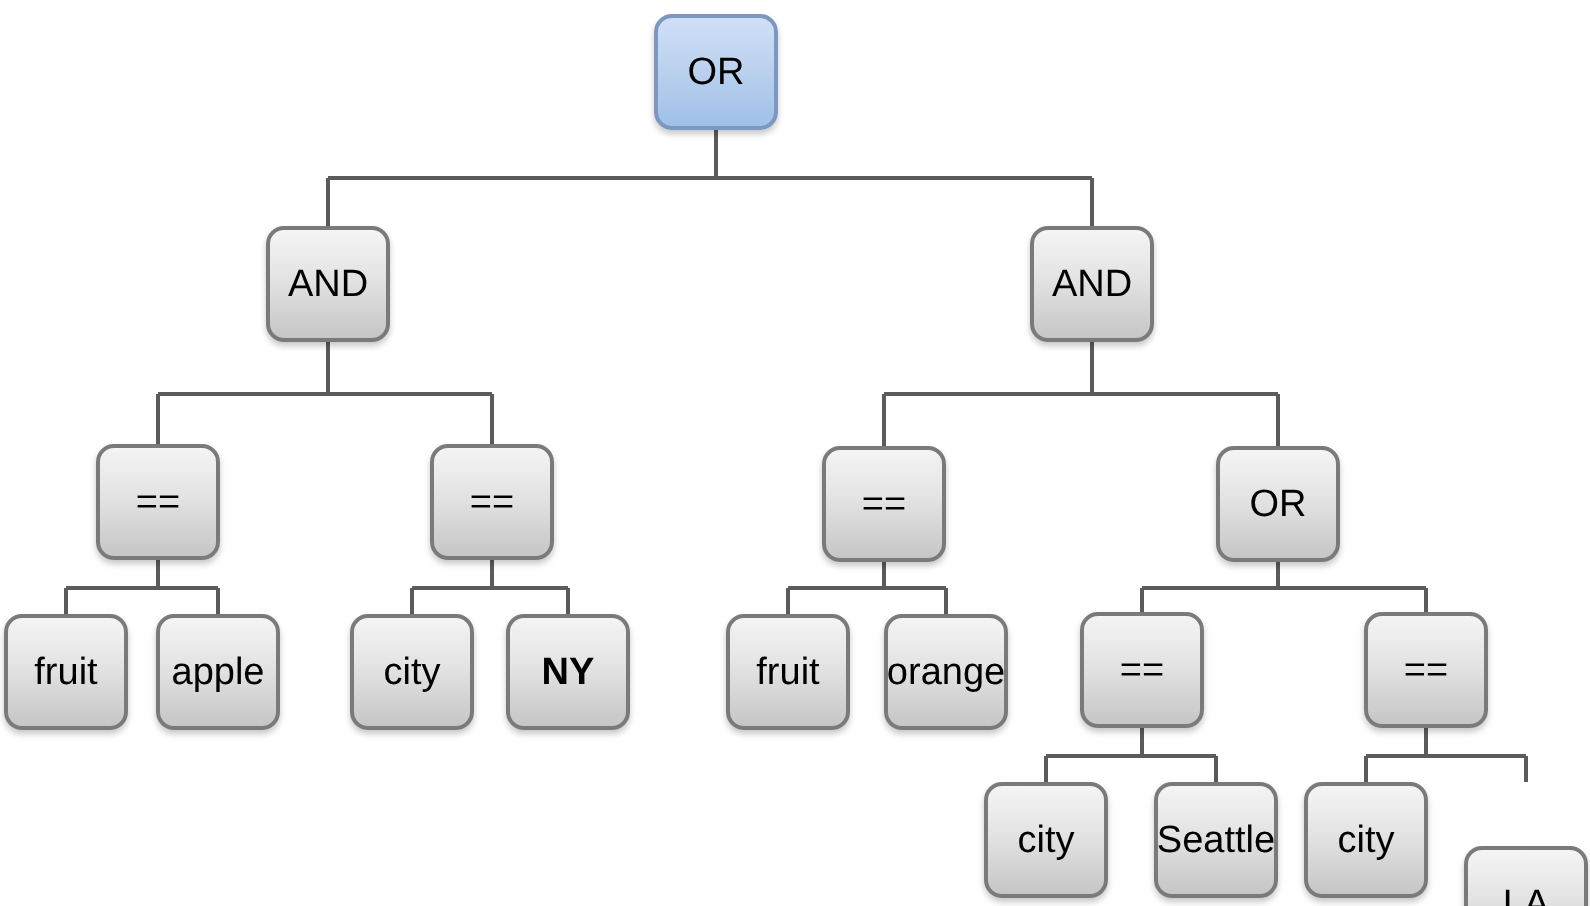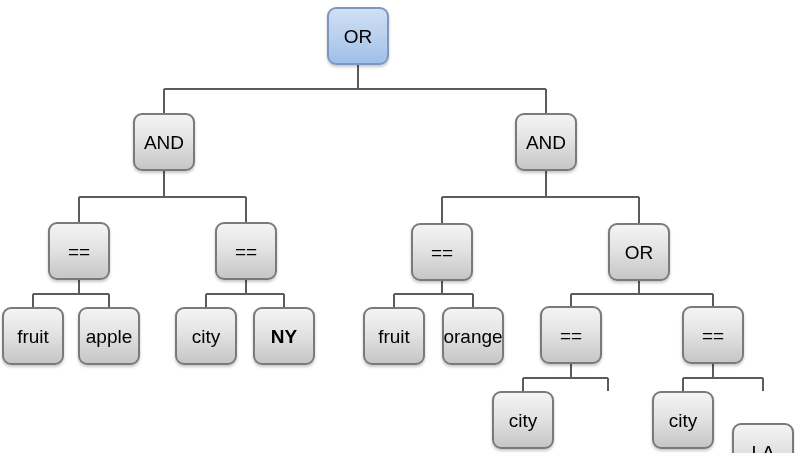--- a/index.html
+++ b/index.html
@@ -101,19 +101,22 @@
   </div>
   <div class="node n-eq4">
     <span>==</span>
   </div>
   <div class="node n-eq5">
     <span>==</span>
   </div>
   <div class="node n-city2">
     <span>city</span>
   </div>
+  <div class="node n-seattle">
+    <span>Seattle</span>
+  </div>
   <div class="node n-city3">
     <span>city</span>
   </div>
   <div class="node n-la">
     <span>LA</span>
   </div>
 </div>
 
 </body></html>

